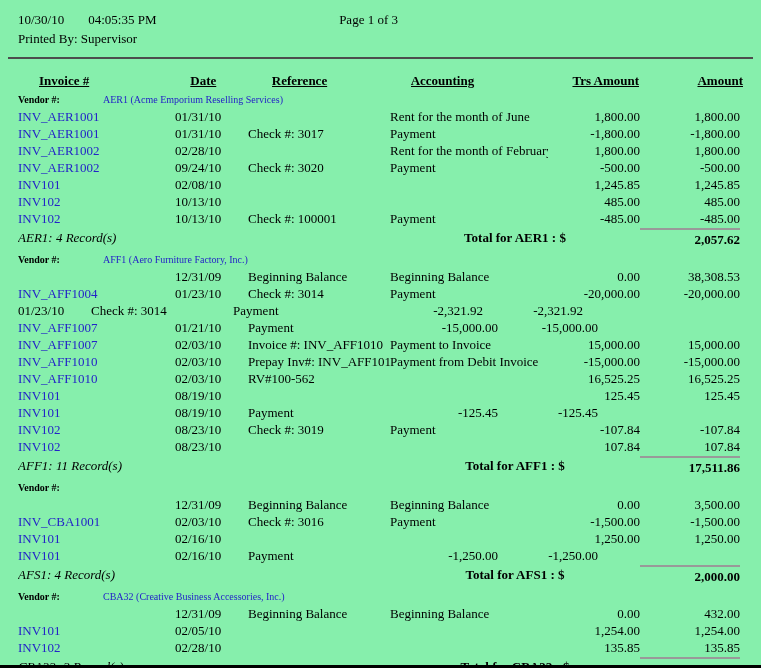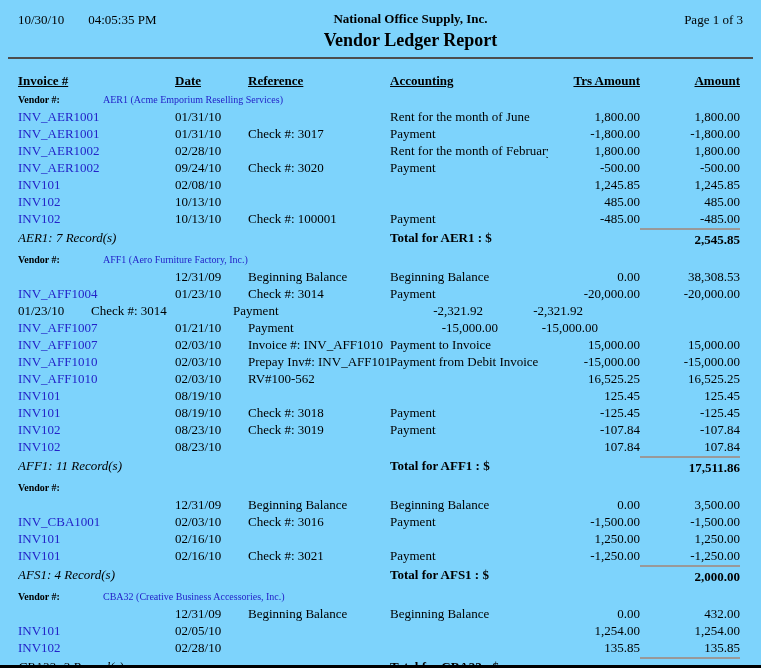--- a/index.html
+++ b/index.html
@@ -2,21 +2,21 @@
 <html><head>
 <meta charset="utf-8">
 <style>
   html, body { margin: 0; padding: 0; background: #fff; }
   .page {
     position: relative;
     width: 761px;
     height: 668px;
     box-sizing: border-box;
     overflow: hidden;
-    background: #7dd3fc;
+    background: #86efac;
     color: #000;
     font-family: "Liberation Serif", "DejaVu Serif", serif;
     font-size: 13px;
   }
   
   .rpt-header {
     display: flex;
     padding: 10px 18px 0 18px;
     height: 45px;
   }
@@ -34,29 +34,29 @@
   
   .row { display: flex; padding: 0 18px; line-height: 17px; }
   .row span { white-space: nowrap; overflow: hidden; }
   .c-inv  { width: 157px; }
   .c-date { width: 73px; }
   .c-ref  { width: 142px; }
   .c-desc { width: 158px; }
   .c-trs  { width: 92px;  text-align: right; }
   .c-amt  { width: 100px; text-align: right; }
   .col-headers { margin-top: 13px; font-weight: bold; }
-  .col-headers span { text-decoration: underline; }
+  .col-headers span { text-decoration: underline; margin-left: 21px; }
   .link { color: #2323c8; }
   
   .vendor-head { margin-top: 2px; font-size: 10px; }
   .v-label { width: 85px; font-weight: bold; }
   .v-name  { color: #2323c8; }
   .total-row { align-items: flex-start; margin-top: 1px; line-height: 19px; }
   .records { width: 372px; font-style: italic; }
-  .total-label { width: 250px; text-align: left; font-weight: bold; }
+  .total-label { width: 250px; text-align: center; font-weight: bold; }
   .total-amt {
     width: 100px; text-align: right; font-weight: bold;
     border-top: 2px solid #999;
   }
   .bottom-border {
     position: absolute;
     left: 0; right: 0; bottom: 0;
     height: 3px;
     background: #000;
   }
@@ -64,24 +64,21 @@
 </head>
 <body>
 
 <div class="page">
 
   <div class="rpt-header">
     <div class="h-left">
       <div>
         <span>10/30/10</span><span class="h-time">04:05:35 PM</span>
       </div>
-    </div>
-    <div class="h-center">
-      <div class="company">National Office Supply, Inc.</div>
-      <div class="title">Vendor Ledger Report</div>
+      <div>Printed By: Supervisor</div>
     </div>
     <div class="h-right">Page 1 of 3</div>
   </div>
 
   <div class="rule"></div>
 
   <div class="row col-headers">
     <span class="c-inv">Invoice #</span>
     <span class="c-date">Date</span>
     <span class="c-ref">Reference</span>
@@ -148,23 +145,23 @@
           <div class="row data-row">
     <span class="c-inv link">INV102</span>
     <span class="c-date">10/13/10</span>
     <span class="c-ref">Check #: 100001</span>
     <span class="c-desc">Payment</span>
     <span class="c-trs">-485.00</span>
     <span class="c-amt">-485.00</span>
   </div>
         </div>
     <div class="row total-row">
-      <span class="records">AER1: 7 Record(s)</span>
+      <span class="records">AER1: 4 Record(s)</span>
       <span class="total-label">Total for AER1 : $</span>
-      <span class="total-amt">2,545.85</span>
+      <span class="total-amt">2,057.62</span>
     </div>
   </section>
       <section class="vendor-section">
     <div class="row vendor-head">
       <span class="v-label">Vendor #:</span>
       <span class="v-name">AFF1 (Aero Furniture Factory, Inc.)</span>
     </div>
     <div>
           <div class="row data-row">
     <span class="c-inv link"></span>
@@ -224,21 +221,20 @@
     <span class="c-inv link">INV101</span>
     <span class="c-date">08/19/10</span>
     <span class="c-ref"></span>
     <span class="c-desc"></span>
     <span class="c-trs">125.45</span>
     <span class="c-amt">125.45</span>
   </div>
           <div class="row data-row">
     <span class="c-inv link">INV101</span>
     <span class="c-date">08/19/10</span>
-    <span class="c-ref">Check #: 3018</span>
     <span class="c-desc">Payment</span>
     <span class="c-trs">-125.45</span>
     <span class="c-amt">-125.45</span>
   </div>
           <div class="row data-row">
     <span class="c-inv link">INV102</span>
     <span class="c-date">08/23/10</span>
     <span class="c-ref">Check #: 3019</span>
     <span class="c-desc">Payment</span>
     <span class="c-trs">-107.84</span>
@@ -284,21 +280,20 @@
     <span class="c-inv link">INV101</span>
     <span class="c-date">02/16/10</span>
     <span class="c-ref"></span>
     <span class="c-desc"></span>
     <span class="c-trs">1,250.00</span>
     <span class="c-amt">1,250.00</span>
   </div>
           <div class="row data-row">
     <span class="c-inv link">INV101</span>
     <span class="c-date">02/16/10</span>
-    <span class="c-ref">Check #: 3021</span>
     <span class="c-desc">Payment</span>
     <span class="c-trs">-1,250.00</span>
     <span class="c-amt">-1,250.00</span>
   </div>
         </div>
     <div class="row total-row">
       <span class="records">AFS1: 4 Record(s)</span>
       <span class="total-label">Total for AFS1 : $</span>
       <span class="total-amt">2,000.00</span>
     </div>

